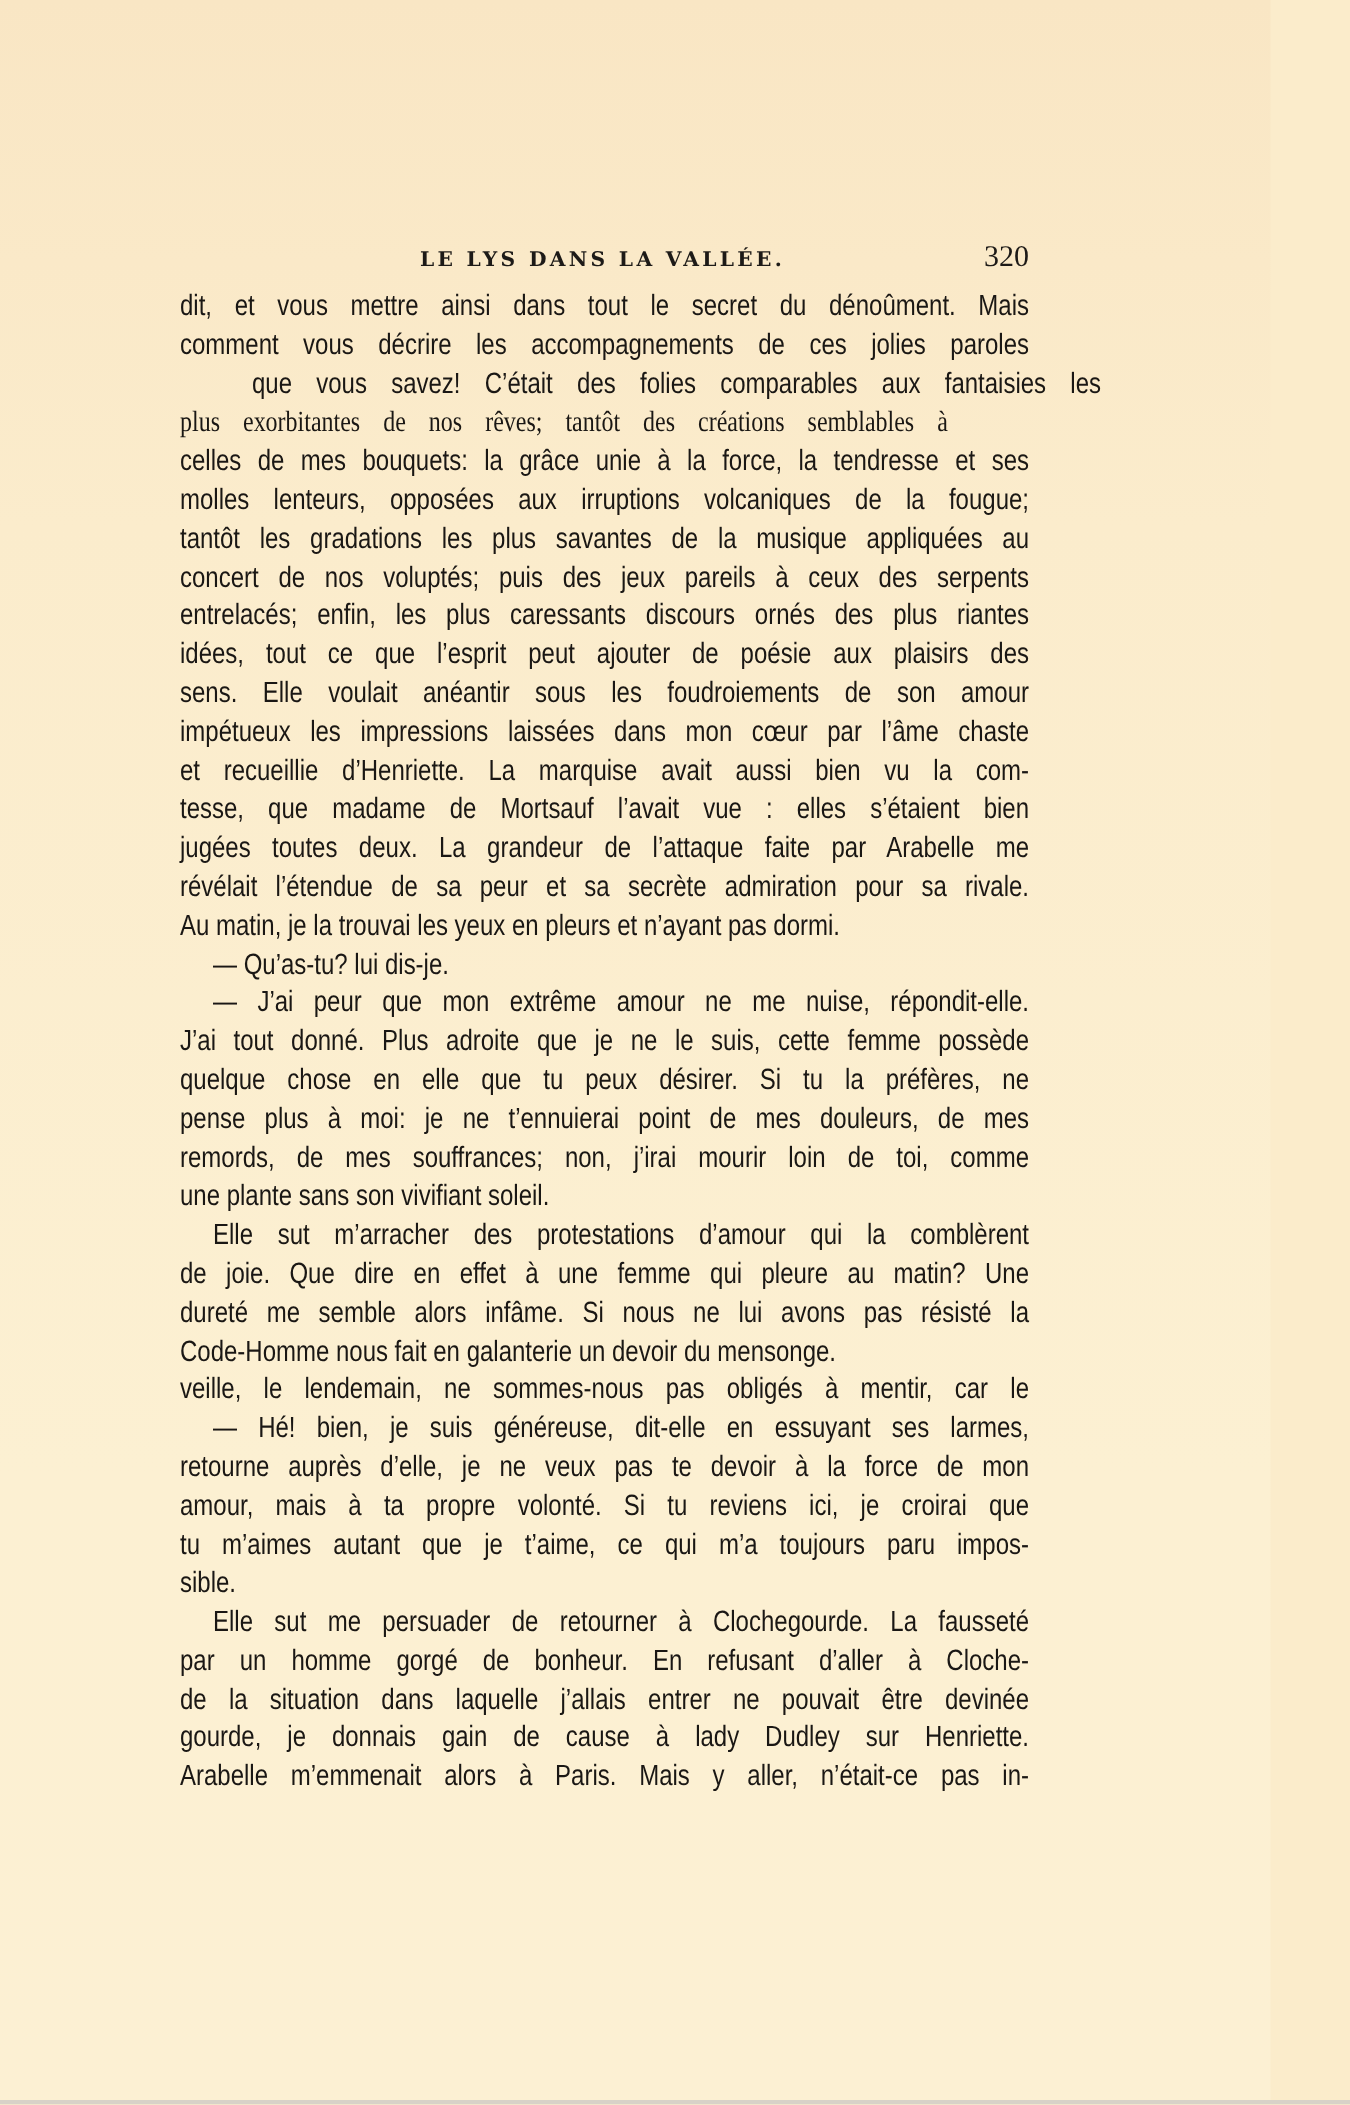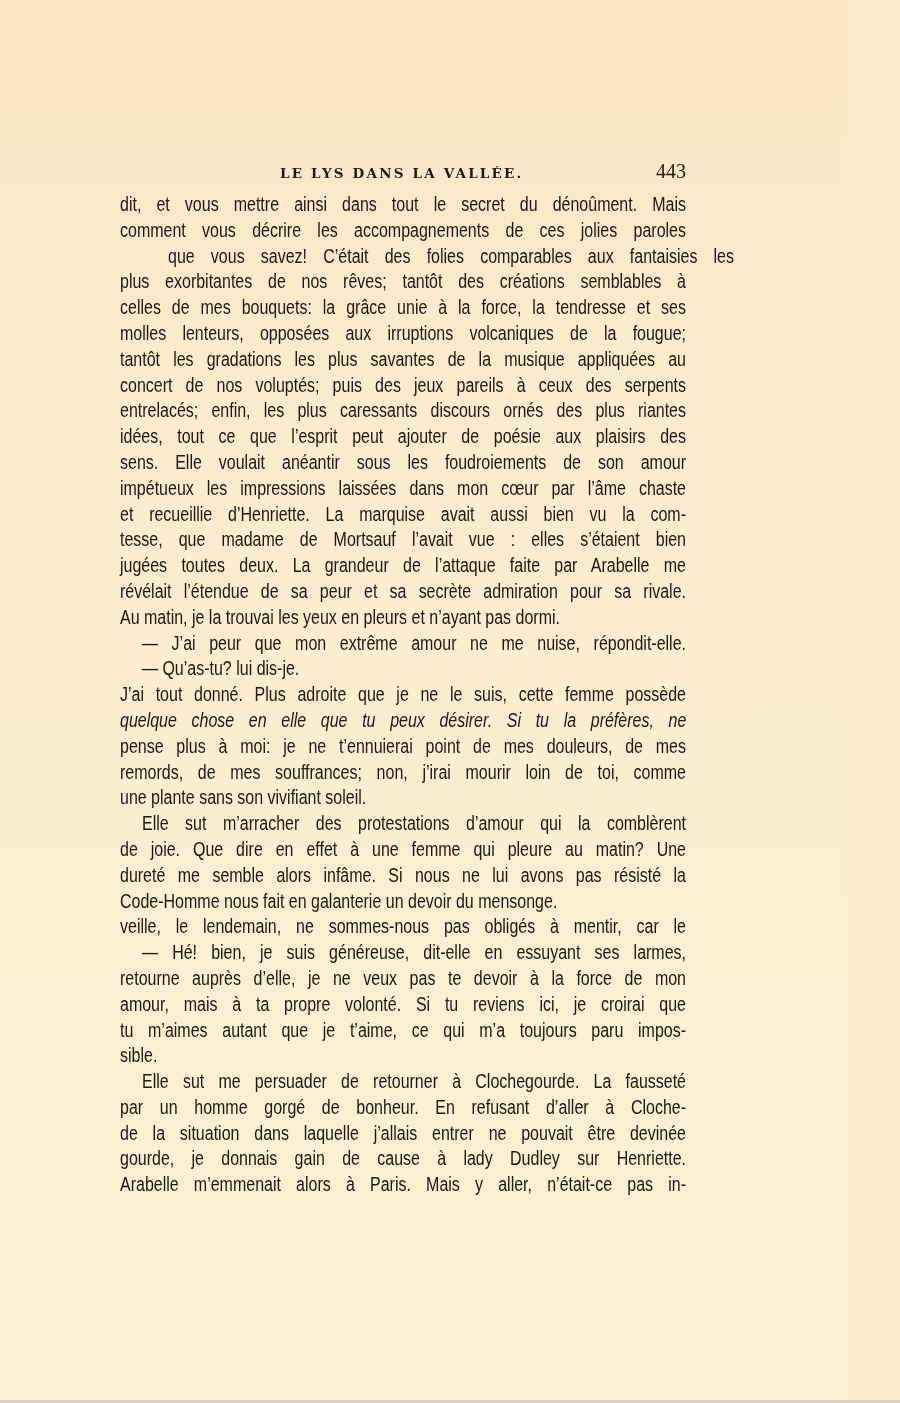--- a/index.html
+++ b/index.html
@@ -45,33 +45,33 @@
       height: 25.8px;
       transform-origin: left center;
     }
   </style>
 </head>
 <body>
 
 <div class="page">
   <div class="header">
     <span class="running-title">LE LYS DANS LA VALLÉE.</span>
-    <span class="page-number">443</span>
+    <span class="page-number">320</span>
   </div>
   <div class="body-text" id="body-text">
       <div class="line" style="height: 25.8px; position: relative;">
         <span style="white-space: nowrap; display: inline-block; position: absolute; left: 0px; transform-origin: left center; word-spacing: 12.9881px; transform: scaleX(0.819993);">dit, et vous mettre ainsi dans tout le secret du dénoûment. Mais</span>
       </div>
       <div class="line" style="height: 25.8px; position: relative;">
         <span style="white-space: nowrap; display: inline-block; position: absolute; left: 0px; transform-origin: left center; word-spacing: 14.4738px; transform: scaleX(0.820011);">comment vous décrire les accompagnements de ces jolies paroles</span>
       </div>
       <div class="line" style="height: 25.8px; position: relative; margin-left: 48px;">
         <span style="white-space: nowrap; display: inline-block; position: absolute; left: 0px; transform-origin: left center; word-spacing: 14.3084px; transform: scaleX(0.819993);">que vous savez! C’était des folies comparables aux fantaisies les</span>
       </div>
-      <div class="line" style="height: 25.8px; position: relative;">
+      <div class="line" style="height: 25.8px; position: relative; font-family: Liberation Serif, serif;">
         <span style="white-space: nowrap; display: inline-block; position: absolute; left: 0px; transform-origin: left center; word-spacing: 13.824px; transform: scaleX(0.819993);">plus exorbitantes de nos rêves; tantôt des créations semblables à</span>
       </div>
       <div class="line" style="height: 25.8px; position: relative;">
         <span style="white-space: nowrap; display: inline-block; position: absolute; left: 0px; transform-origin: left center; word-spacing: 7.90218px; transform: scaleX(0.820011);">celles de mes bouquets: la grâce unie à la force, la tendresse et ses</span>
       </div>
       <div class="line" style="height: 25.8px; position: relative;">
         <span style="white-space: nowrap; display: inline-block; position: absolute; left: 0px; transform-origin: left center; word-spacing: 14.3293px; transform: scaleX(0.819993);">molles lenteurs, opposées aux irruptions volcaniques de la fougue;</span>
       </div>
       <div class="line" style="height: 25.8px; position: relative;">
         <span style="white-space: nowrap; display: inline-block; position: absolute; left: 0px; transform-origin: left center; word-spacing: 10.5947px; transform: scaleX(0.819993);">tantôt les gradations les plus savantes de la musique appliquées au</span>
@@ -100,29 +100,29 @@
       <div class="line" style="height: 25.8px; position: relative;">
         <span style="white-space: nowrap; display: inline-block; position: absolute; left: 0px; transform-origin: left center; word-spacing: 12.001px; transform: scaleX(0.820011);">jugées toutes deux. La grandeur de l’attaque faite par Arabelle me</span>
       </div>
       <div class="line" style="height: 25.8px; position: relative;">
         <span style="white-space: nowrap; display: inline-block; position: absolute; left: 0px; transform-origin: left center; word-spacing: 9.43837px; transform: scaleX(0.820011);">révélait l’étendue de sa peur et sa secrète admiration pour sa rivale.</span>
       </div>
       <div class="line" style="height: 25.8px; position: relative;">
         <span style="white-space: nowrap; display: inline-block; position: absolute; left: 0px; transform-origin: left center; transform: scaleX(0.82);">Au matin, je la trouvai les yeux en pleurs et n’ayant pas dormi.</span>
       </div>
       <div class="line" style="height: 25.8px; position: relative;">
-        <span style="white-space: nowrap; display: inline-block; position: absolute; left: 22px; transform-origin: left center; word-spacing: 11.1712px; transform: scaleX(0.82001);">— J’ai peur que mon extrême amour ne me nuise, répondit-elle.</span>
+        <span style="white-space: nowrap; display: inline-block; position: absolute; left: 22px; transform-origin: left center; transform: scaleX(0.82);">— Qu’as-tu? lui dis-je.</span>
       </div>
       <div class="line" style="height: 25.8px; position: relative;">
-        <span style="white-space: nowrap; display: inline-block; position: absolute; left: 22px; transform-origin: left center; transform: scaleX(0.82);">— Qu’as-tu? lui dis-je.</span>
+        <span style="white-space: nowrap; display: inline-block; position: absolute; left: 22px; transform-origin: left center; word-spacing: 11.1712px; transform: scaleX(0.82001);">— J’ai peur que mon extrême amour ne me nuise, répondit-elle.</span>
       </div>
       <div class="line" style="height: 25.8px; position: relative;">
         <span style="white-space: nowrap; display: inline-block; position: absolute; left: 0px; transform-origin: left center; word-spacing: 8.83022px; transform: scaleX(0.820011);">J’ai tout donné. Plus adroite que je ne le suis, cette femme possède</span>
       </div>
-      <div class="line" style="height: 25.8px; position: relative; font-style: italic;">
+      <div class="line" style="height: 25.8px; position: relative;">
         <span style="white-space: nowrap; display: inline-block; position: absolute; left: 0px; transform-origin: left center; word-spacing: 12.4409px; transform: scaleX(0.819993);">quelque chose en elle que tu peux désirer. Si tu la préfères, ne</span>
       </div>
       <div class="line" style="height: 25.8px; position: relative;">
         <span style="white-space: nowrap; display: inline-block; position: absolute; left: 0px; transform-origin: left center; word-spacing: 10.1857px; transform: scaleX(0.820011);">pense plus à moi: je ne t’ennuierai point de mes douleurs, de mes</span>
       </div>
       <div class="line" style="height: 25.8px; position: relative;">
         <span style="white-space: nowrap; display: inline-block; position: absolute; left: 0px; transform-origin: left center; word-spacing: 12.4869px; transform: scaleX(0.819993);">remords, de mes souffrances; non, j’irai mourir loin de toi, comme</span>
       </div>
       <div class="line" style="height: 25.8px; position: relative;">
         <span style="white-space: nowrap; display: inline-block; position: absolute; left: 0px; transform-origin: left center; transform: scaleX(0.82);">une plante sans son vivifiant soleil.</span>

